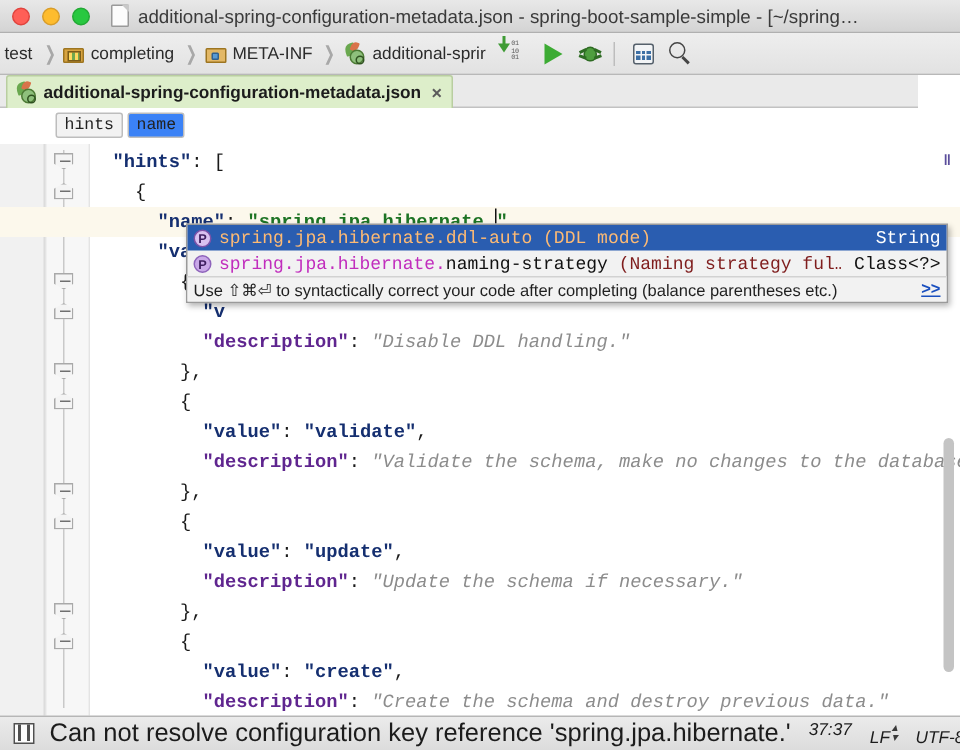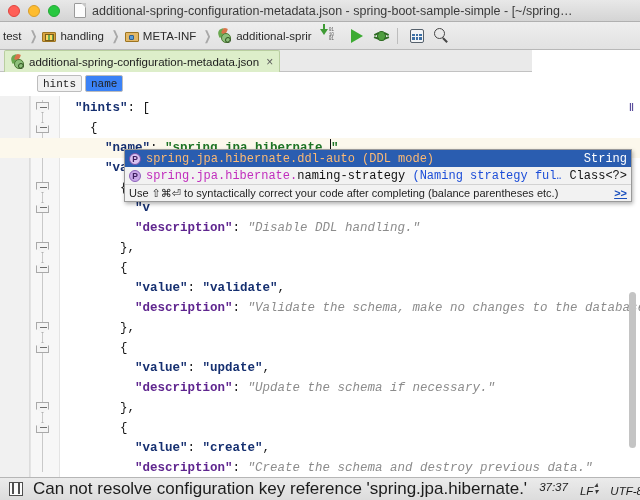--- a/index.html
+++ b/index.html
@@ -103,22 +103,22 @@
   .bug .lg { position:absolute; width:5px; height:1.5px; background:#2e6b23; }
   .toolsep { width:1px; height:16px; background:#bdbdbd; margin: 0 5px 0 4px; }
   .grid-ico { width:14px;height:14px;border:1.5px solid #55606b;border-radius:2px;position:relative;background:#f2f4f6; }
   .grid-ico .c { position:absolute; width:2.5px;height:2.5px;background:#3c6fa5; }
   .mag { position:relative; width:16px; height:16px; }
   .mag .ring { position:absolute;left:0;top:0;width:11px;height:11px;border:1.6px solid #454545;border-radius:50%; }
   .mag .hdl { position:absolute;left:9px;top:9px;width:6px;height:1.8px;background:#454545;transform:rotate(45deg);transform-origin:left center; }
 
   
   .tabstrip {
-    position:absolute; top:50px; left:0; width:532px; height:22px;
-    background:#eaeaea; border-bottom:1px solid #c2c2c2;
+    position:absolute; top:50px; left:0; width:612px; height:22px;
+    background:#eaeaea; border-bottom:1px solid #c2c2c2;font-weight:bold;
   }
   .etab {
     position:absolute; left:4px; top:0px; height:22px;
     display:flex; align-items:center; padding: 0 6px 0 5px;
     background: #ddeeca; border:1px solid #b9ceA0; border-bottom:none;
     border-radius: 2px 2px 0 0;
   }
   .etab-label { font-size:11.5px; color:#1c1c1c; white-space:nowrap; }
   .etab-close { margin-left:7px; font-size:12px; color:#5b5b5b; line-height:1; }
 
@@ -182,21 +182,21 @@
     width:12px; height:12px; border-radius:50%; background:#c9a8e8;
     border:1px solid #8e63bb; color:#3c1d5e; font-size:8.5px; font-weight:bold;
     display:flex; align-items:center; justify-content:center; margin-right:5px; flex:none;
   }
   .prow.sel .pico { background:#d9c1f0; border-color:#7b52a8; }
   .ptext { font-family:"Liberation Mono", monospace; font-size:12px; white-space:nowrap;
     overflow:hidden; flex:1; }
   .prow.sel .ptext { color:#fdba74; }
   .pmatch { color:#c12dbd; }
   .prest { color:#111111; }
-  .pdesc { color:#1d4ed8; }
+  .pdesc { color:#7f1d1d; }
   .ptype { font-family:"Liberation Mono", monospace; font-size:12px; color:#111; margin-left:8px; flex:none; }
   .prow.sel .ptype { color:#ffffff; }
   .phint {
     display:flex; align-items:center; height:17px; padding:0 4px;
     background:#f2f2f2; border-top:1px solid #d2d2d2; font-size:11px; color:#1f1f1f;
     white-space:nowrap; overflow:hidden;
   }
   .phint .more { color:#1a4fbf; text-decoration:underline; margin-left:auto; padding-left:6px; font-weight:bold; }
 
   
@@ -253,21 +253,21 @@
       <div class="crumb">
         <span class="crumb-label">test</span>
       </div>
       <span class="crumb-sep">❯</span>
 
       <div class="crumb">
         <span class="ico ico-res">
             <i class="fold-b"></i>
             <i class="grid"></i>
           </span>
-        <span class="crumb-label">handling</span>
+        <span class="crumb-label">completing</span>
       </div>
       <span class="crumb-sep">❯</span>
 
       <div class="crumb">
         <span class="ico ico-folder">
             <i class="fold-b"></i>
             <i class="dot"></i>
           </span>
         <span class="crumb-label">META-INF</span>
       </div>

